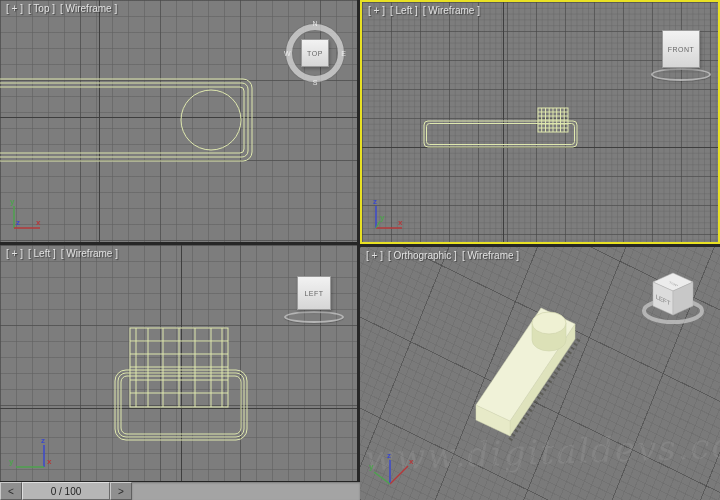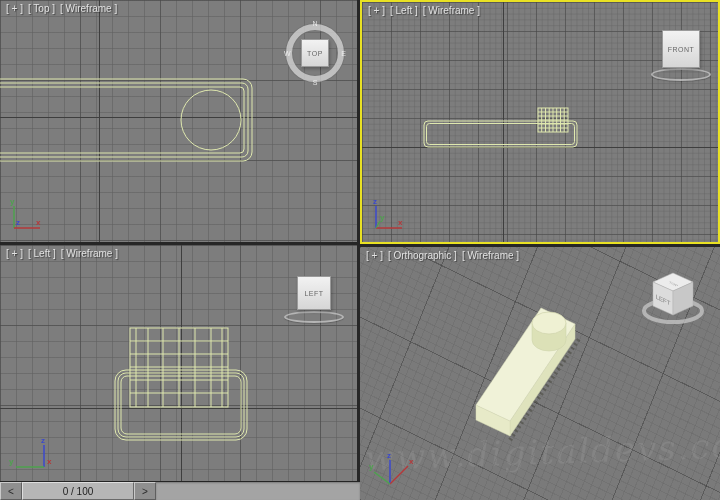--- a/index.html
+++ b/index.html
@@ -56,21 +56,21 @@
                box-shadow:1px 2px 3px rgba(0,0,0,.25); }
   .compass-letter { position:absolute; font-size:7px; color:rgba(245,245,245,.85); z-index:6; }
   .flat-ring { position:absolute; border-radius:50%; border:2px solid rgba(212,212,212,.65);
                box-shadow:0 1px 1px rgba(0,0,0,.2); }
 
   
   #time-strip { position:absolute; left:0; top:481px; width:360px; height:19px;
                 background:#9c9c9c; border-top:1px solid #242424; display:flex; align-items:stretch; z-index:8; }
   .ts-btn { width:22px; background:#8f8f8f; border:1px solid; border-color:#c9c9c9 #5f5f5f #5f5f5f #c9c9c9;
             color:#2c2c2c; font-size:10px; display:flex; align-items:center; justify-content:center; }
-  #ts-handle { width:112px; background:#b6b6b6; border:1px solid; border-color:#dedede #6a6a6a #6a6a6a #dedede;
+  #ts-handle { width:88px; background:#b6b6b6; border:1px solid; border-color:#dedede #6a6a6a #6a6a6a #dedede;
                color:#1e1e1e; font-size:10px; display:flex; align-items:center; justify-content:center; }
   #ts-track { flex:1; background:#a4a4a4; box-shadow:inset 0 1px 2px rgba(0,0,0,.25); }
 
   #watermark { position:absolute; left:5px; top:185px; width:355px; font-size:34px; font-style:italic;
                font-family:"DejaVu Serif", serif; color:rgba(235,235,235,.09); white-space:nowrap;
                letter-spacing:2px; transform:rotate(-2deg); z-index:3; pointer-events:none; }
 </style>
 </head>
 <body>
 

